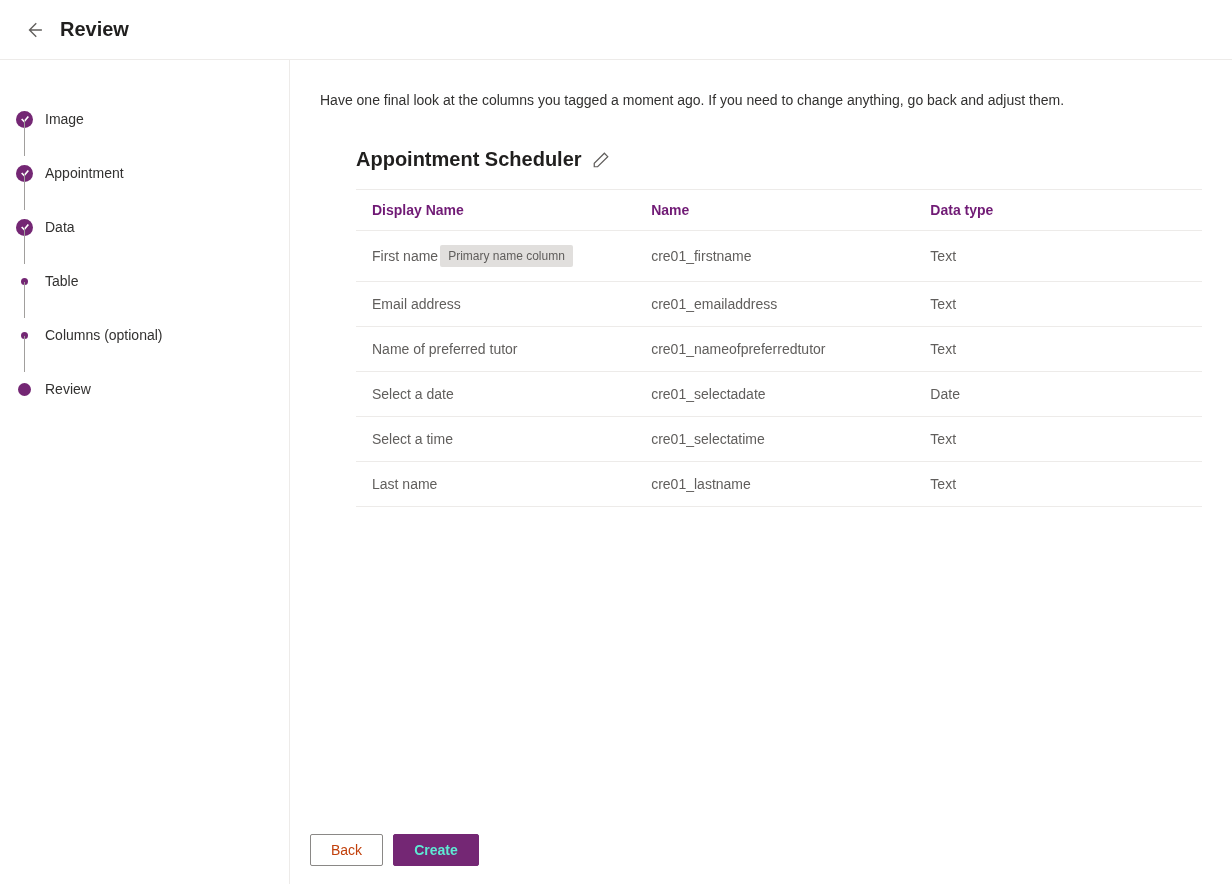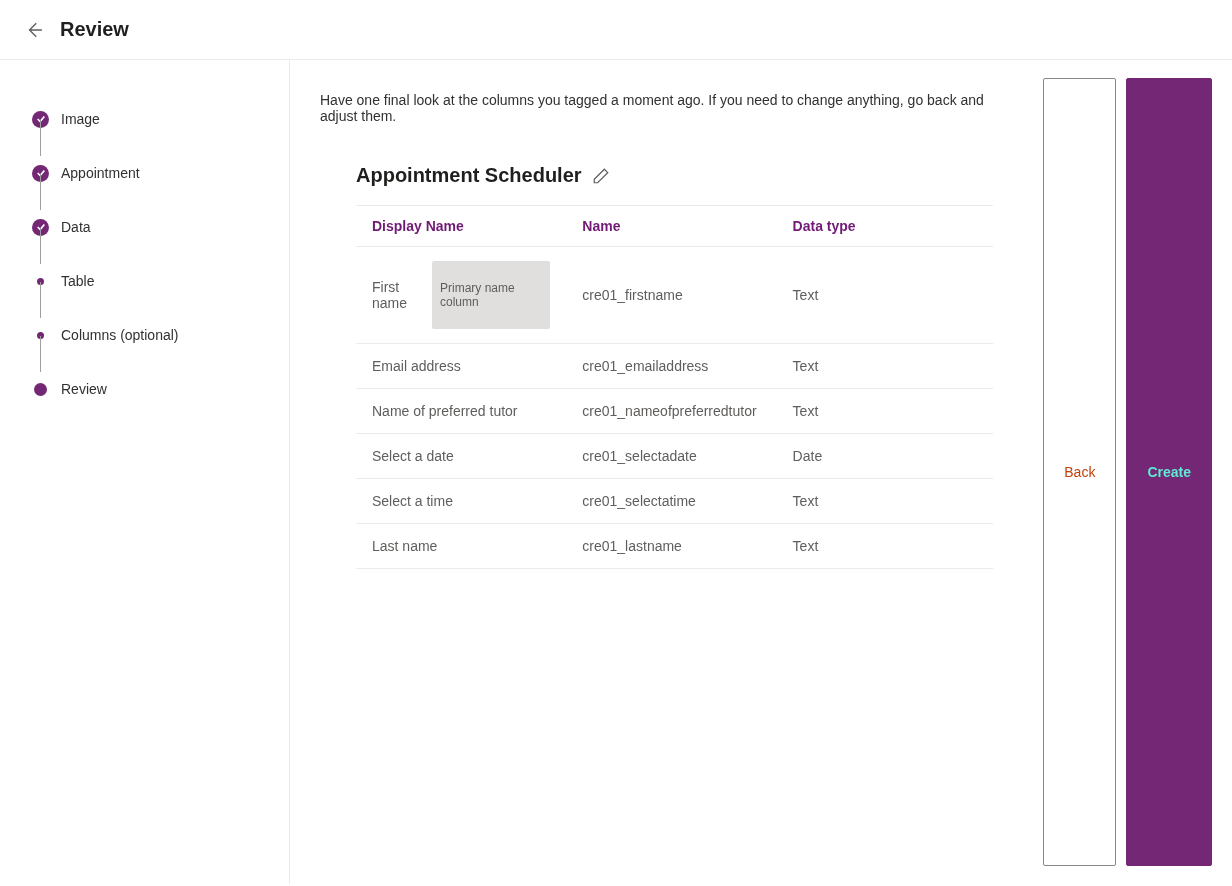--- a/index.html
+++ b/index.html
@@ -33,21 +33,21 @@
       font-weight: 600;
       color: #201f1e;
     }
     .body-container {
       display: flex;
       height: calc(100% - 62px);
     }
     .sidebar {
       width: 290px;
       border-right: 1px solid #edebe9;
-      padding: 32px 0 0 32px;
+      padding: 32px 0 0 16px;
     }
     .step-list {
       list-style: none;
       position: relative;
     }
     .step-item {
       display: flex;
       align-items: center;
       gap: 12px;
       position: relative;
@@ -107,21 +107,21 @@
       border-radius: 50%;
       background: #742774;
     }
     .step-label {
       font-size: 14px;
       color: #323130;
     }
     .main {
       flex: 1;
       display: flex;
-      flex-direction: row;
+      flex-direction: column;
       position: relative;
     }
     .content {
       flex: 1;
       padding: 32px 30px 0 30px;
       overflow: auto;
     }
     .intro {
       font-size: 14px;
       color: #323130;
@@ -171,21 +171,21 @@
     .col-type { width: 34%; }
     .display-cell {
       display: flex;
       align-items: center;
       gap: 2px;
     }
     .primary-badge {
       background: #e1dfdd;
       color: #605e5c;
       font-size: 12px;
-      padding: 20px 8px;
+      padding: 4px 8px;
       border-radius: 2px;
     }
     .footer {
       border-top: 0;
       padding: 18px 20px;
       display: flex;
       gap: 10px;
       background: #ffffff;
     }
     .btn {

